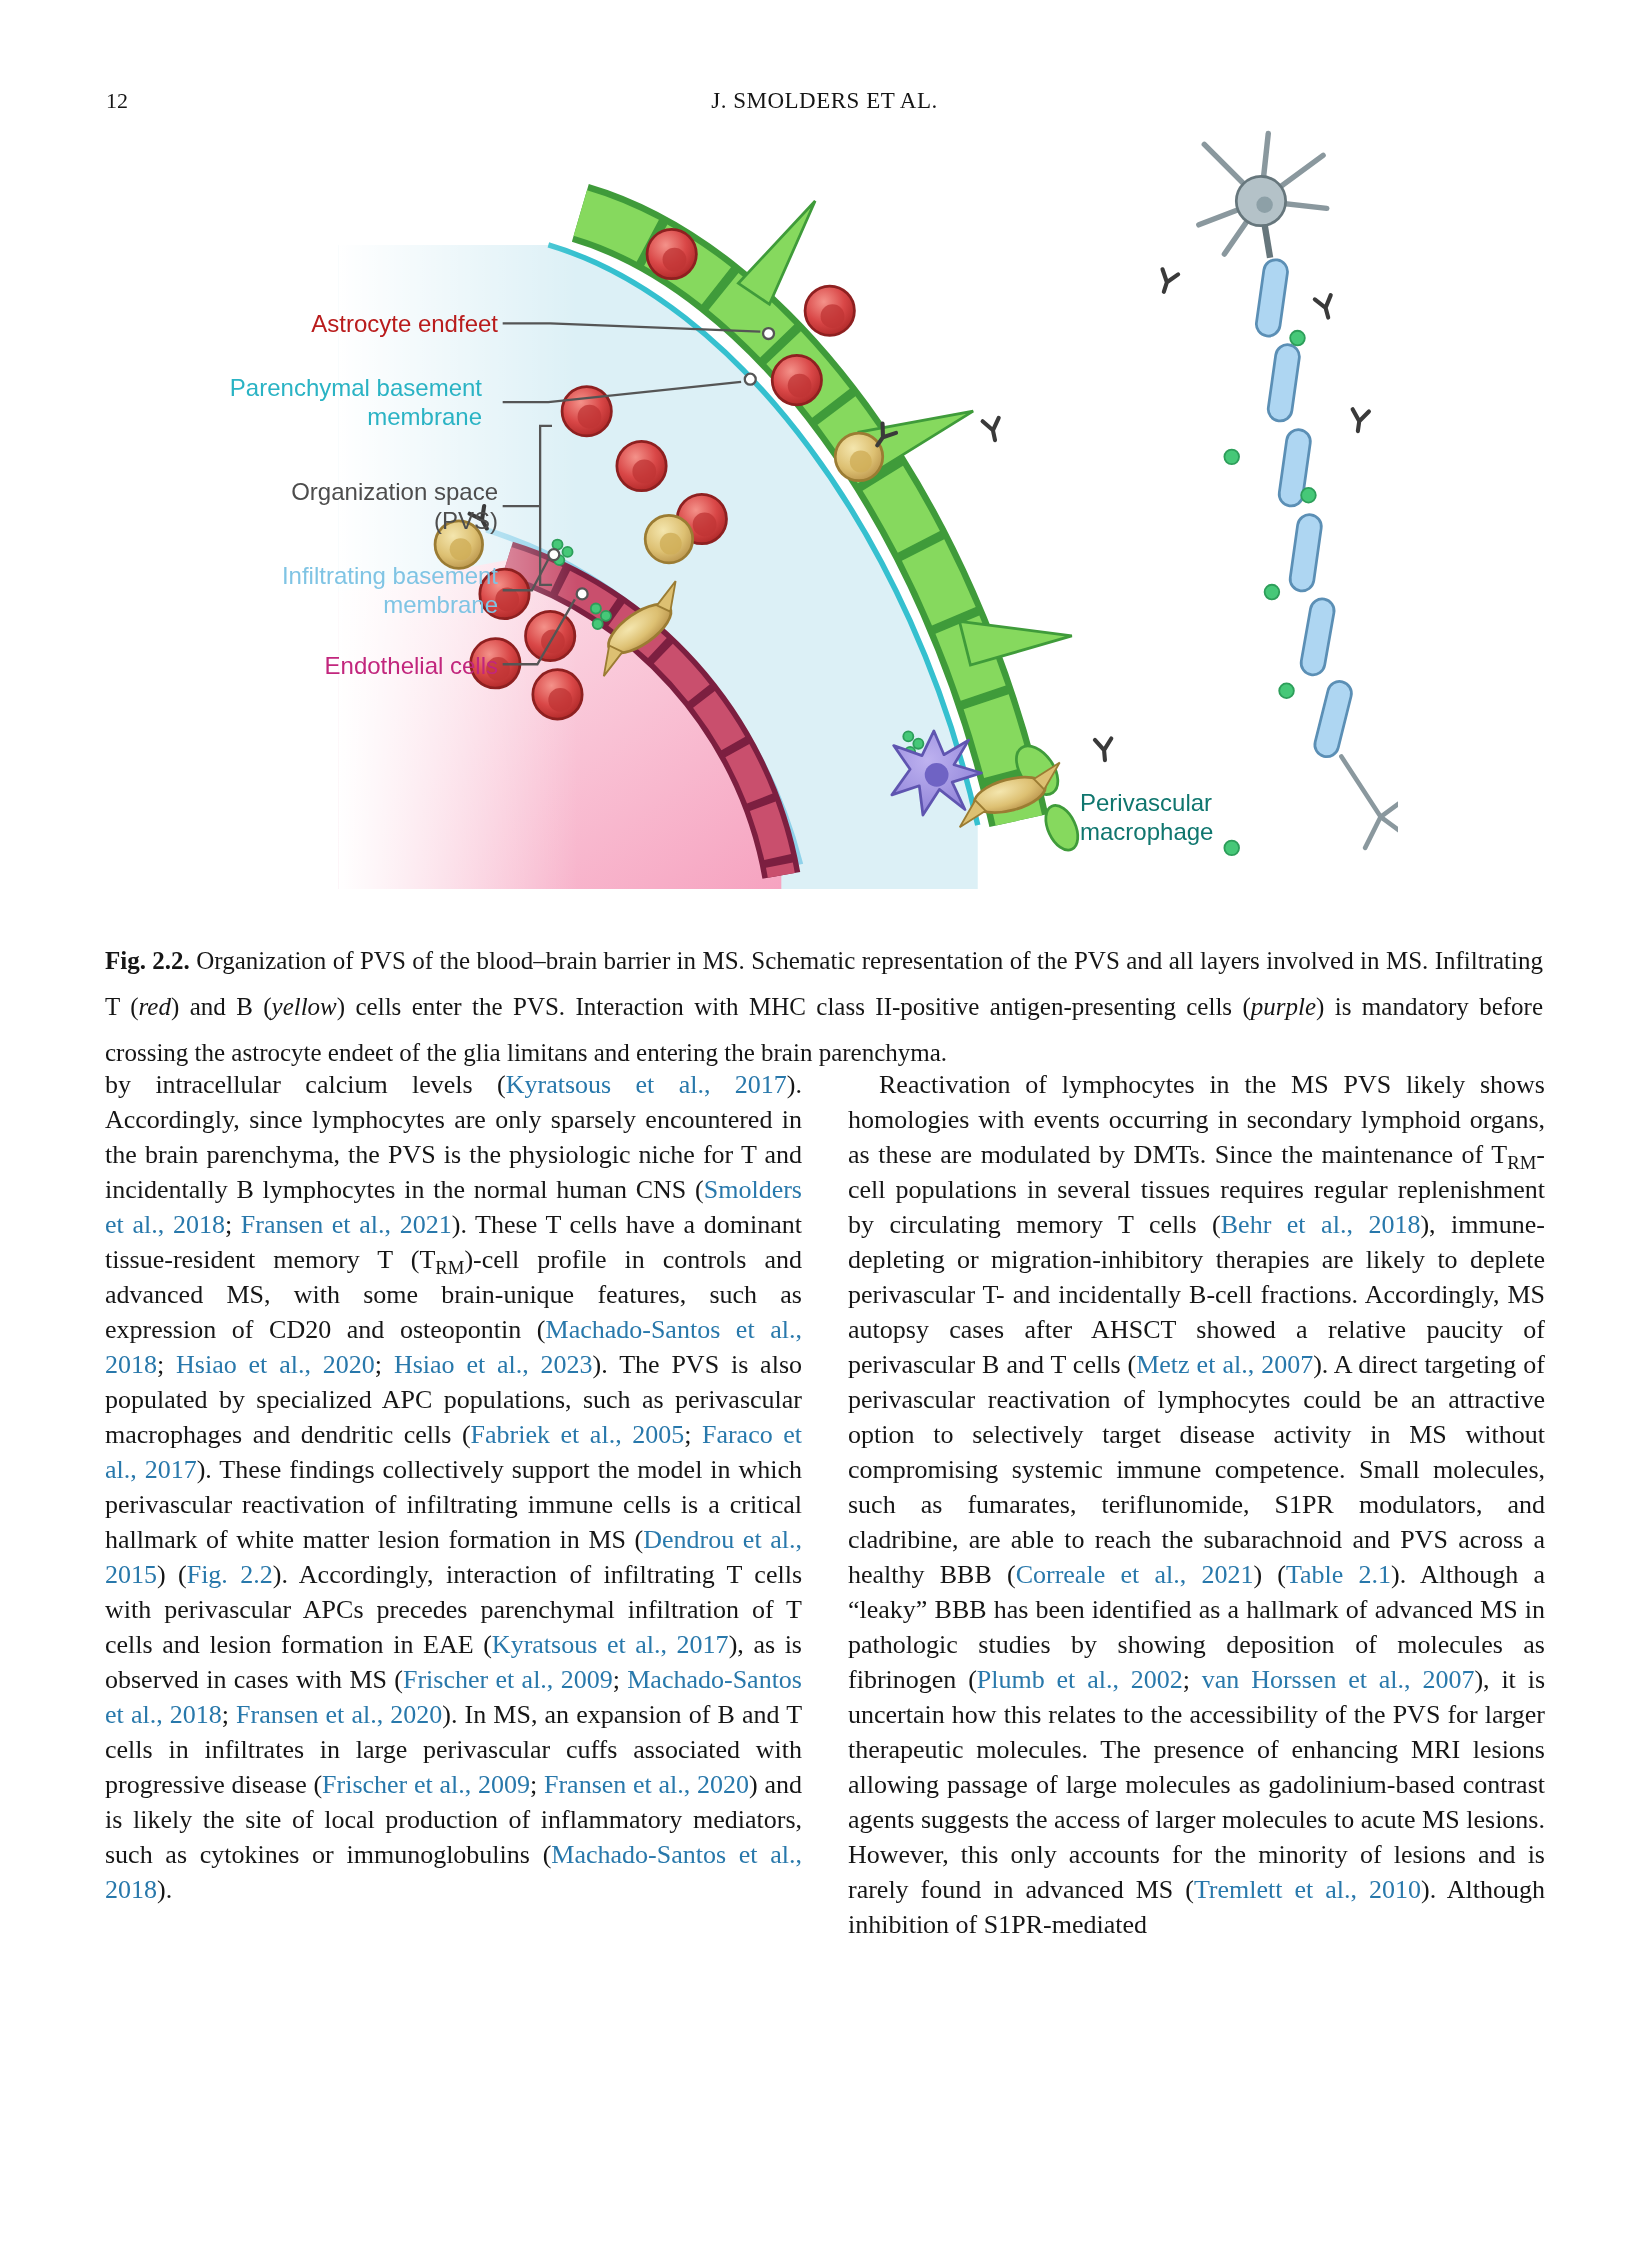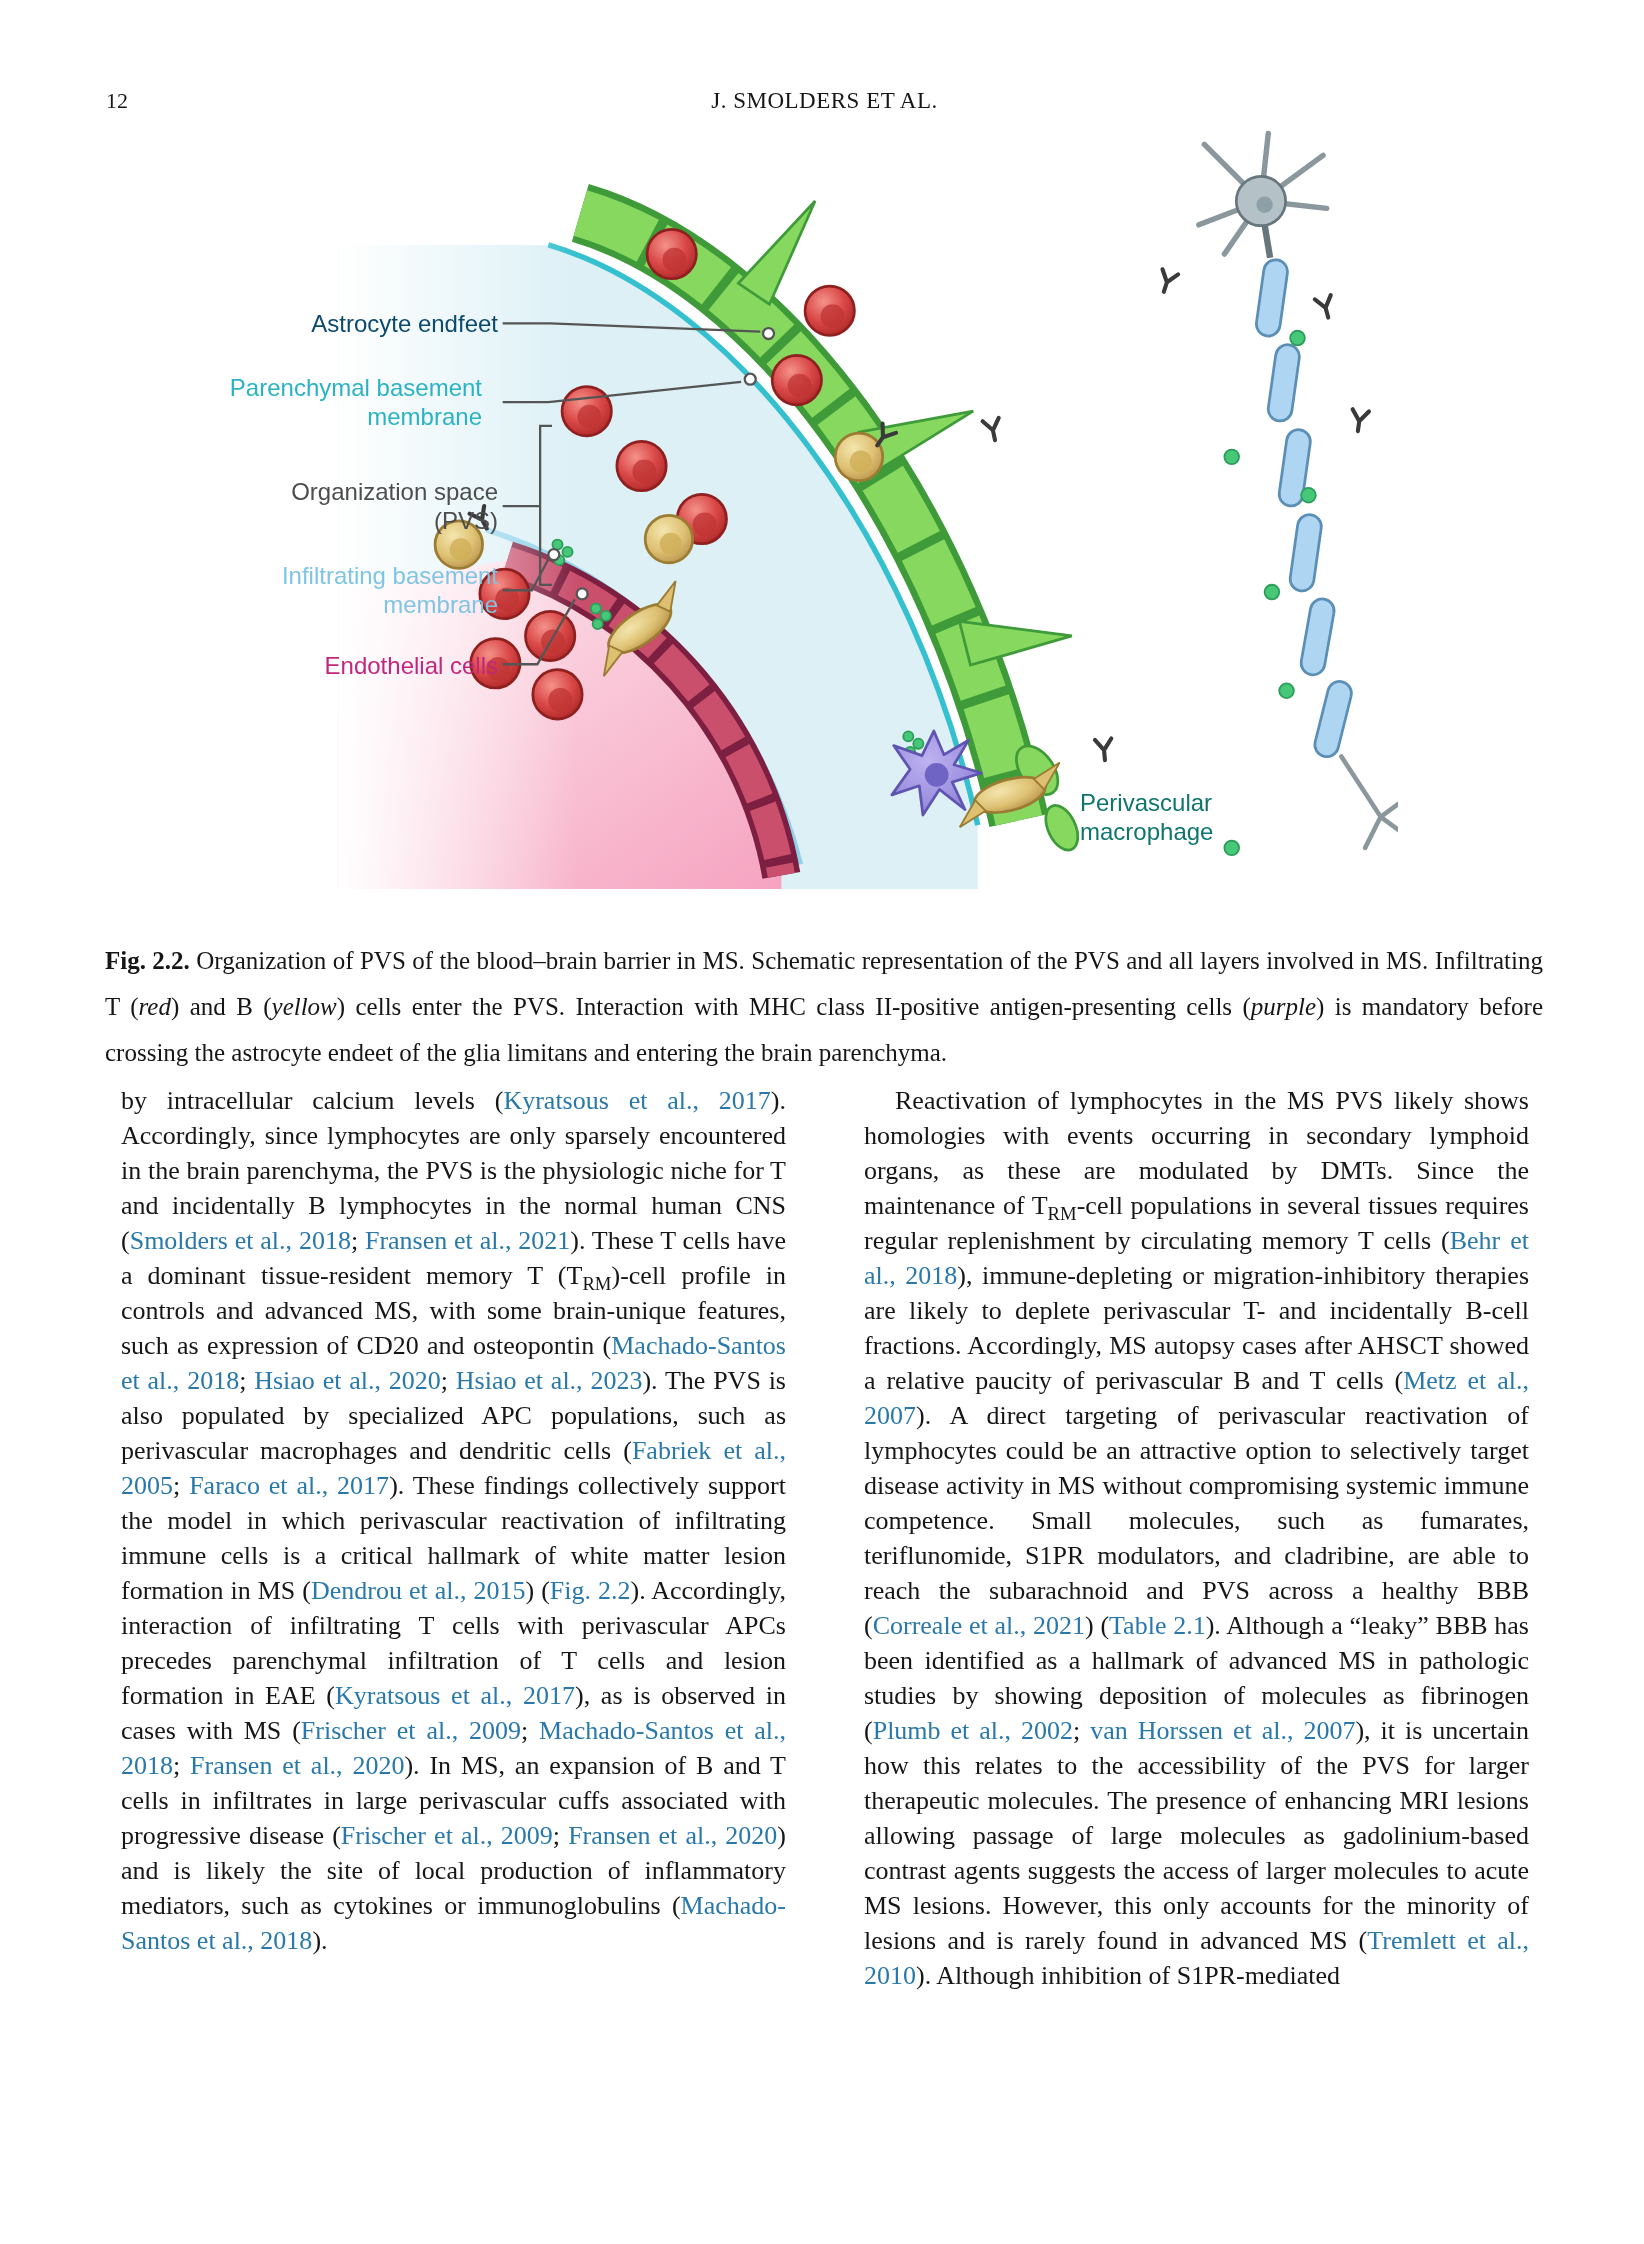--- a/index.html
+++ b/index.html
@@ -9,21 +9,21 @@
   .runhead{position:absolute;top:88px;left:105px;width:1439px;text-align:center;
            font-size:23px;letter-spacing:0.5px;}
   .fig-svg{position:absolute;left:256px;top:117px;}
   .fig-label{position:absolute;font-family:"Liberation Sans",sans-serif;
              font-size:24px;line-height:29px;text-align:right;}
   .fig-label.left{text-align:left;}
   .caption{position:absolute;top:895px;left:105px;width:1438px;
            font-size:25px;line-height:46px;text-align:justify;margin-top:43px;}
   .cols{position:absolute;top:1067px;left:105px;width:1440px;display:flex;gap:46px;}
   .col{width:697px;font-size:26px;line-height:35px;text-align:justify;}
-  .col p{margin:16px;font-family:Liberation Serif, serif;}
+  .col p{margin:0;font-family:Liberation Serif, serif;}
   .col p.indent{text-indent:31px;}
   .cite{color:#2878ab;}
   .bold{font-weight:bold;}
   .italic{font-style:italic;}
   .sub{vertical-align:sub;font-size:.72em;line-height:0;}
 </style>
 </head>
 <body>
 
 <div class="page">
@@ -184,21 +184,21 @@
       <circle cx="541" cy="287" r="6" fill="#fff"></circle>
       <path d="M 270,426 L 311,426"></path>
       <path d="M 324,338 L 311,338 L 311,512 L 324,512"></path>
       <path d="M 270,518 L 302,518 L 320,484"></path>
       <circle cx="326" cy="479" r="6" fill="#fff"></circle>
       <path d="M 270,599 L 308,599 L 349,528"></path>
       <circle cx="357" cy="522" r="6" fill="#fff"></circle>
     </g>
   </svg>
 
-  <div class="fig-label" style="top:309px;right:1147px;color:#0c4a6e">Astrocyte endfeet</div>
+  <div class="fig-label" style="top:309px;right:1147px;color:#b91c1c">Astrocyte endfeet</div>
 
   <div class="fig-label" style="top:373px;right:1163px;color:#2ab3c4">
     <div>Parenchymal basement</div>
     <div>membrane</div>
   </div>
 
   <div class="fig-label" style="top:477px;right:1147px;color:#4d4d4d">
     <div>Organization space</div>
     <div>(PVS)</div>
   </div>

